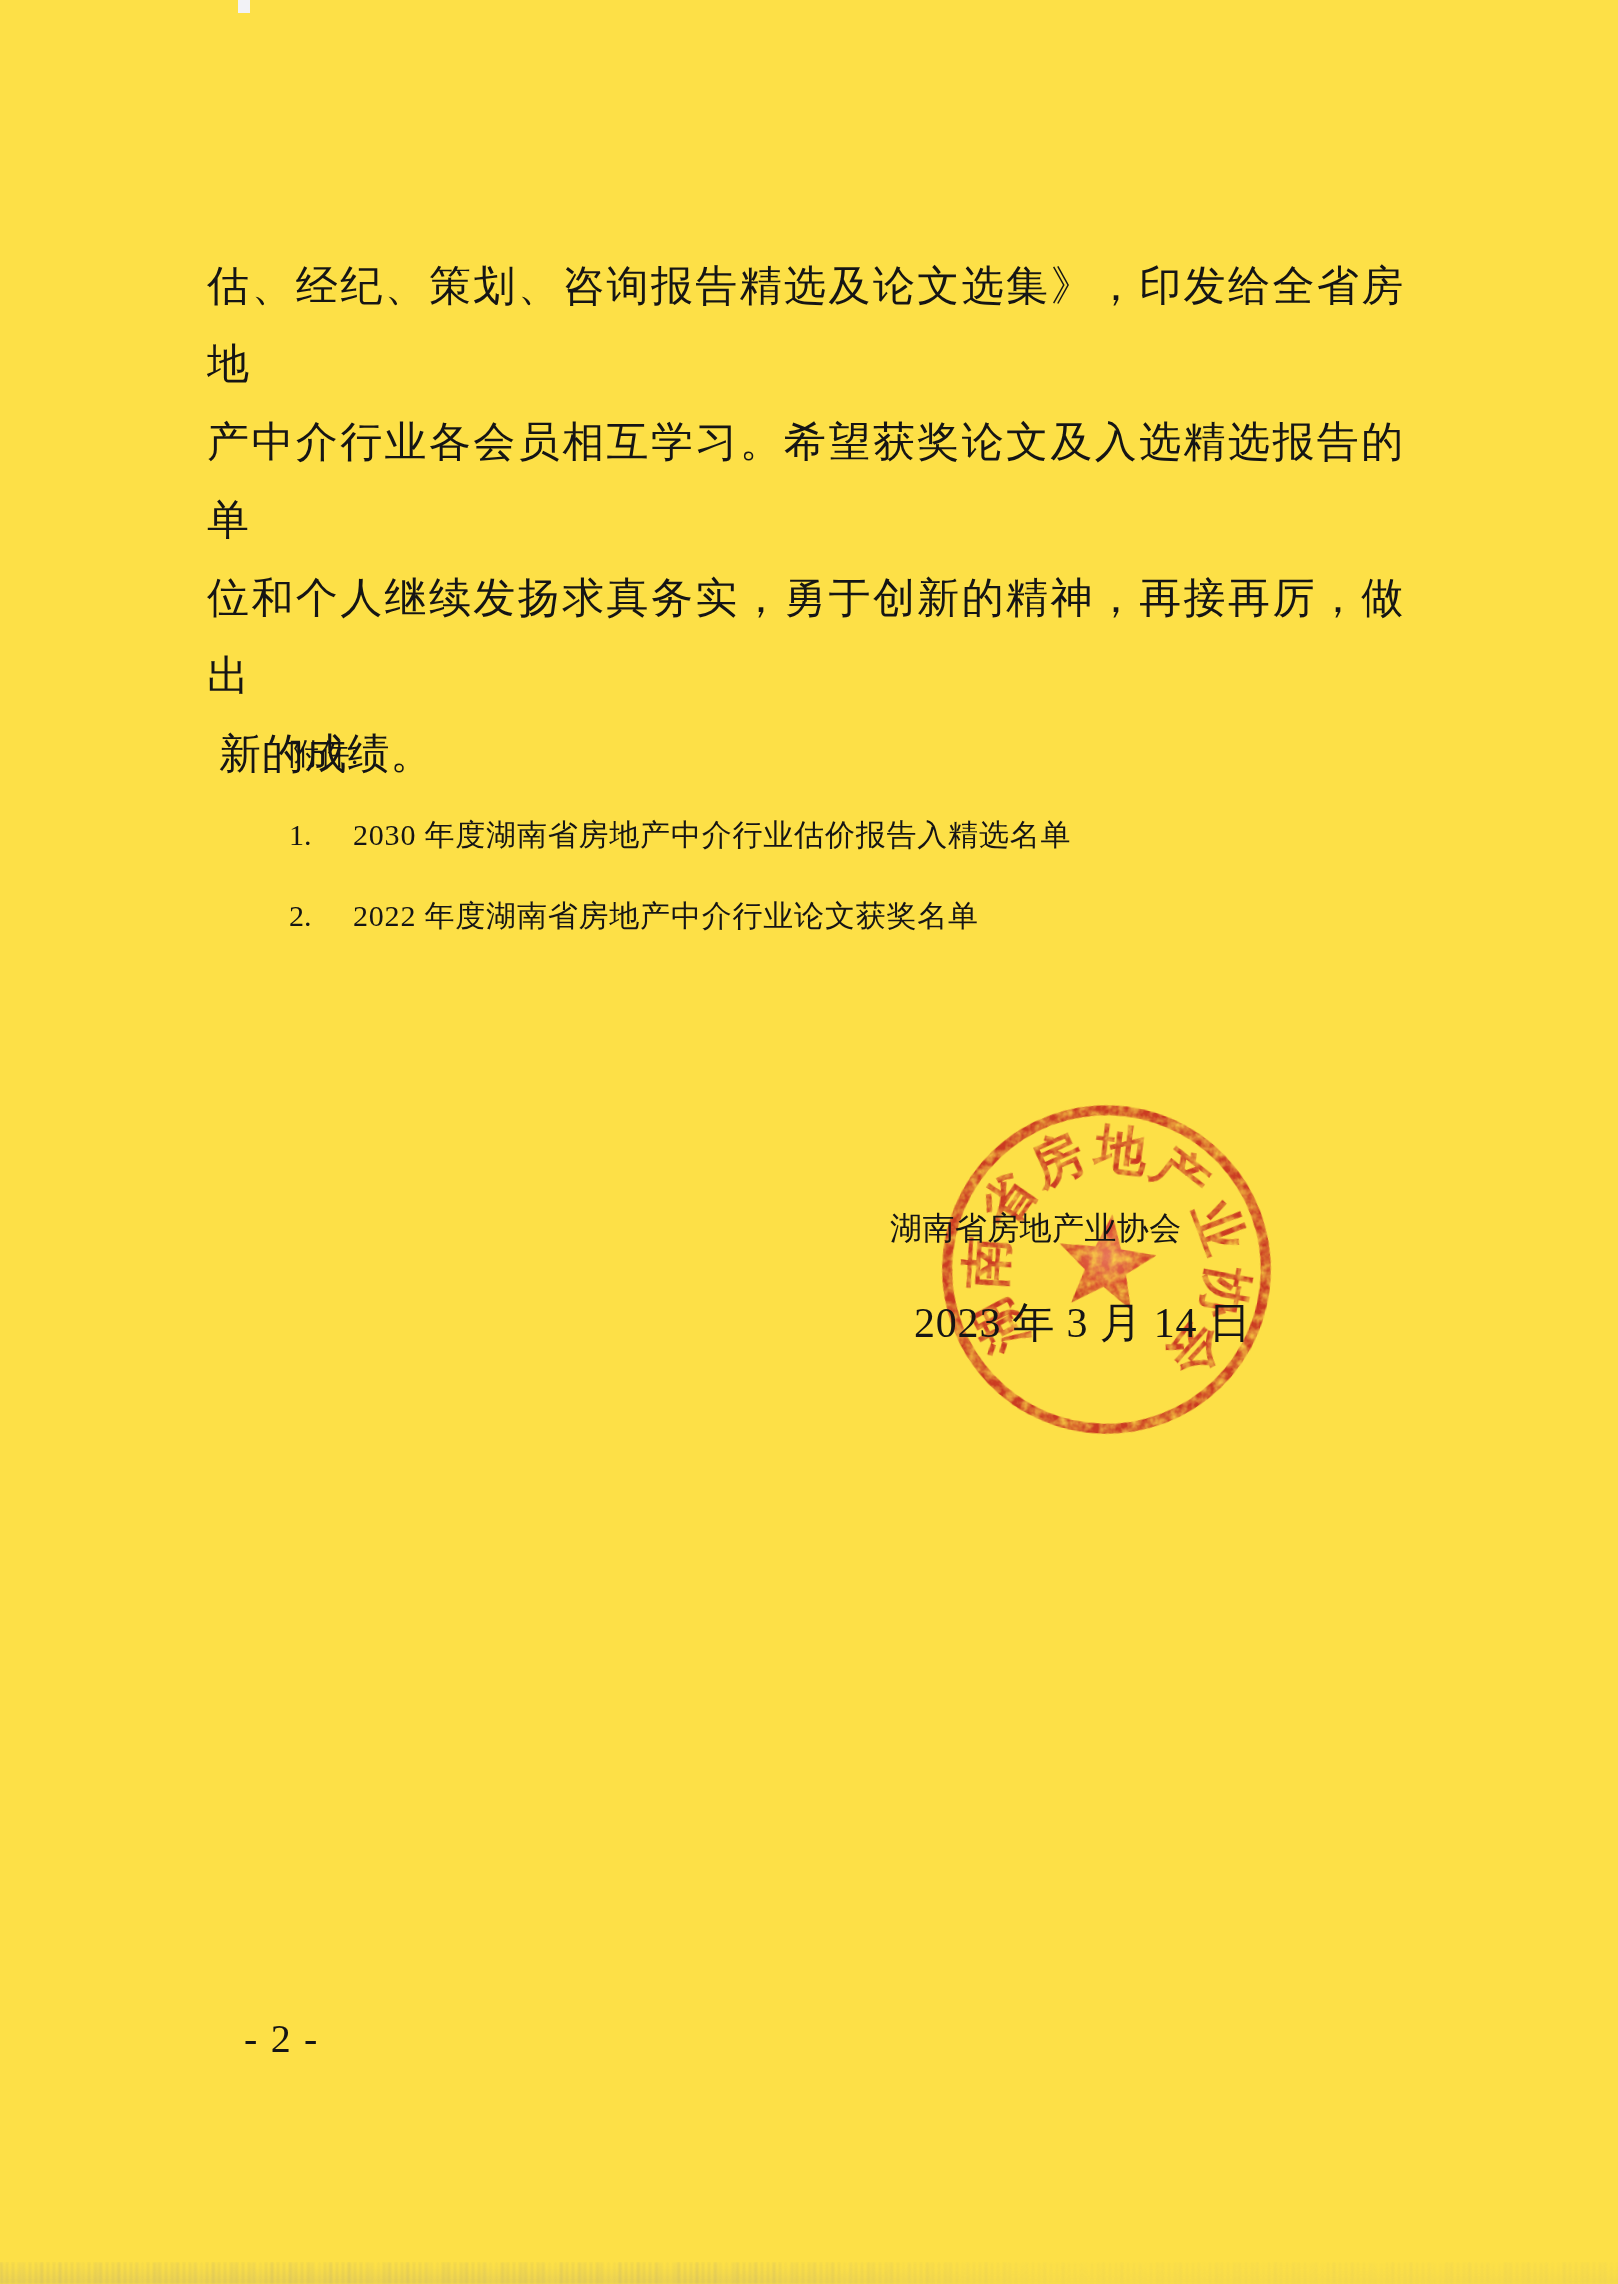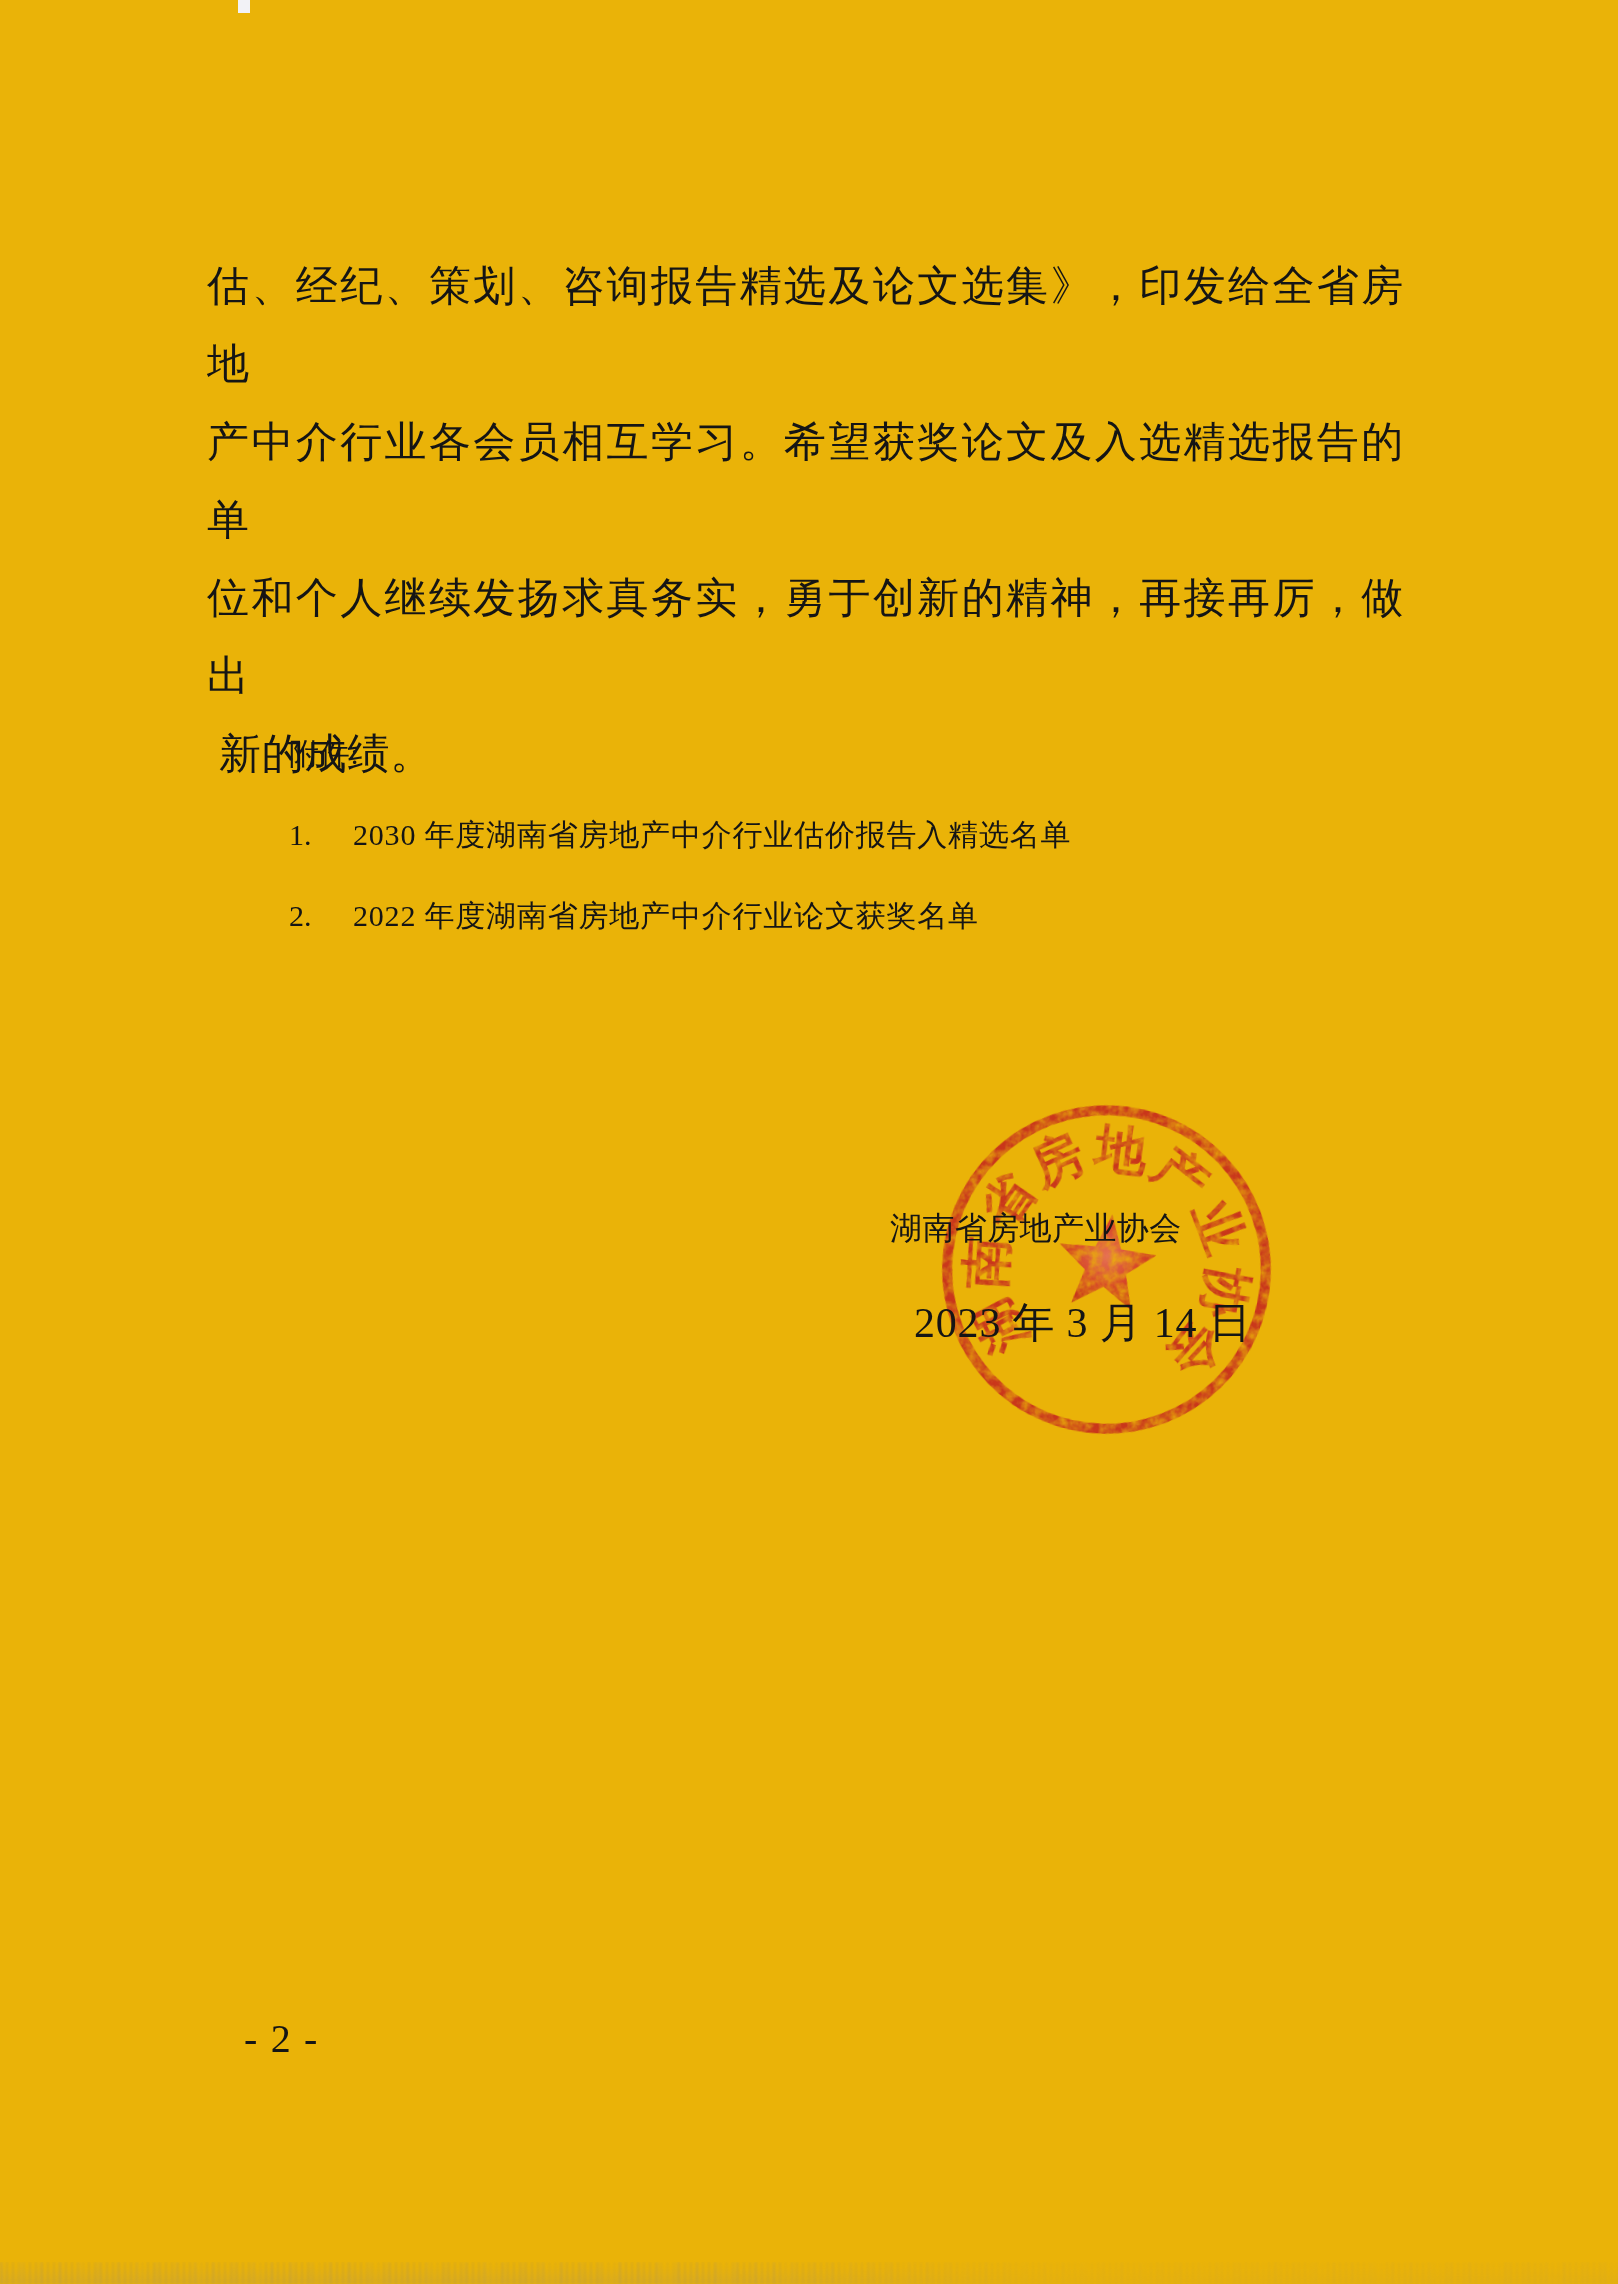--- a/index.html
+++ b/index.html
@@ -1,19 +1,19 @@
 <!DOCTYPE html>
 <html style="--seal-color: #c5291f;font-size:13.4px"><head>
 <meta charset="utf-8">
 <style>
   html,body { margin:0; padding:0; background:#ffffff; }
   .page {
     position:relative;
     width:1619px; height:2284px;
-    background:#eab308;
+    background:#fde047;
     font-family:"Liberation Serif","DejaVu Serif",serif;
     color:#151515;
     overflow:hidden;
   }
   
   .body-text {
     position:absolute; left:207px; top:247px; width:1197px;
     font-size:42px; line-height:78px; z-index:2;
   }
   .body-line {

